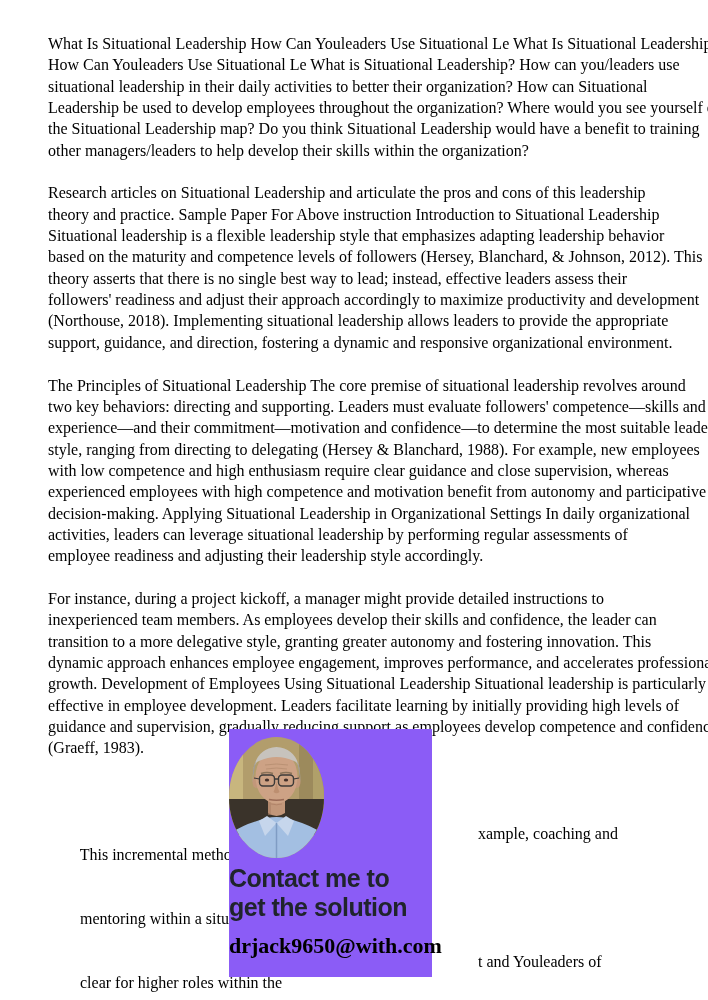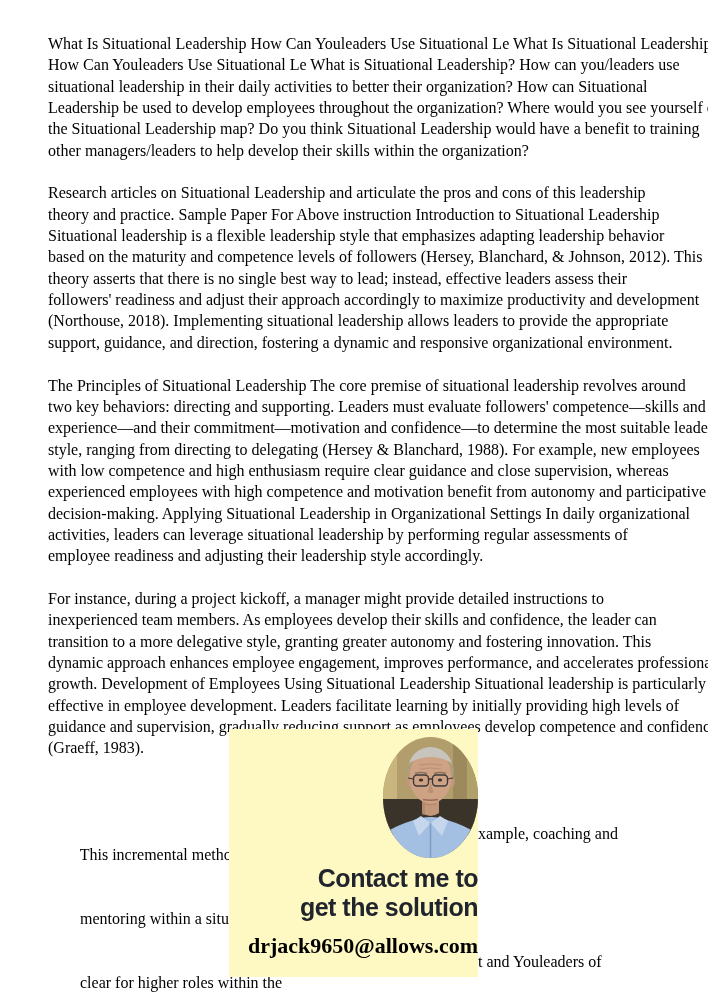--- a/index.html
+++ b/index.html
@@ -23,23 +23,23 @@
     margin: 0 0 21.35px 0;
     font-size: 16px;
     line-height: 21.35px;
   }
   .obstructed { margin-bottom: 0; }
   .ob-line { position: relative; height: 21.35px; white-space: pre; }
   .ob-right { position: absolute; left: 430px; top: 0; text-align: right; }
   .overlay {
     position: absolute;
     left: 229px; top: 729px;
-    width: 249px; height: 248px;
-    background: #fef9c3;
-    text-align: right;
+    width: 203px; height: 248px;
+    background: #8b5cf6;
+    text-align: left;
   }
   .photo-wrap { margin-top: 8px; height: 121px; }
   .photo-wrap svg { display: inline-block; }
   .heading {
     font-family: "Liberation Sans", sans-serif;
     font-weight: 700;
     font-size: 25px;
     line-height: 29px;
     letter-spacing: -0.5px;
     color: #20242c;
@@ -148,15 +148,15 @@
           <ellipse cx="38" cy="43" rx="2.2" ry="1.5" fill="#43302a"></ellipse>
           <ellipse cx="57" cy="43" rx="2.2" ry="1.5" fill="#43302a"></ellipse>
           <path d="M47.5,45 Q46,52 44.5,55 Q47.5,57.5 50.5,55 Q49,52 47.5,45" fill="#bd8f70"></path>
           <path d="M40,62.5 Q47.5,64 55,62.5" stroke="#996a55" stroke-width="1.6" fill="none"></path>
           <path d="M42,67 Q47.5,68.5 53,67" stroke="#b08268" stroke-width="0.9" fill="none"></path>
         </g>
       </svg>
     </div>
     <div class="heading">Contact me to
 get the solution</div>
-    <div class="email">drjack9650@allows.com</div>
+    <div class="email">drjack9650@with.com</div>
   </div>
 </div>
 
 </body></html>

